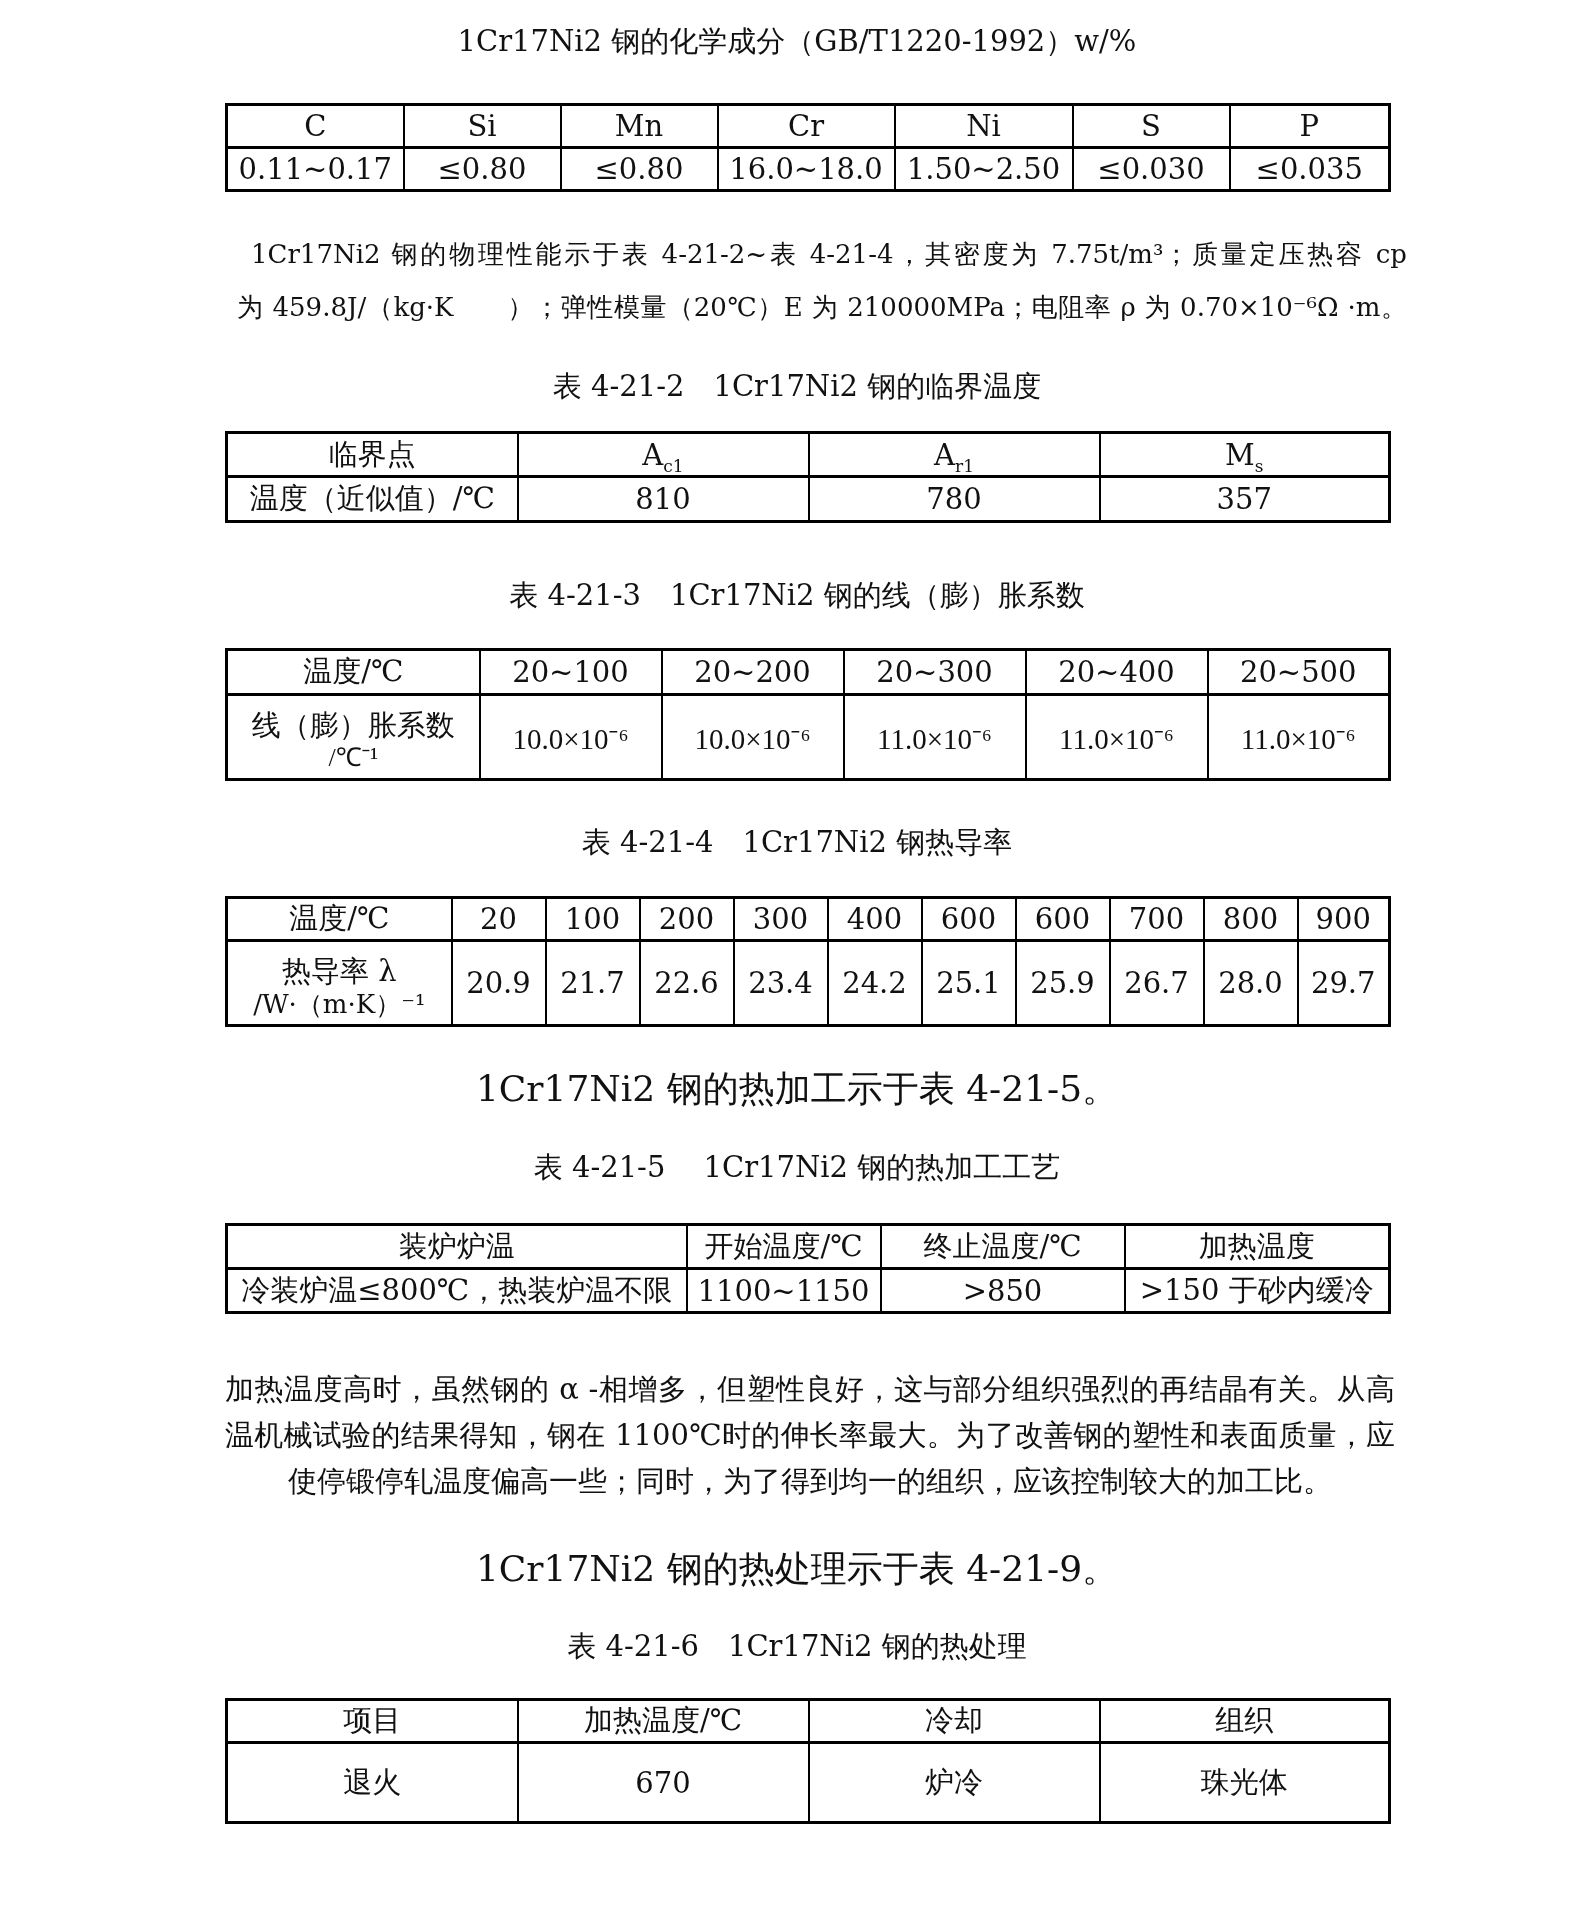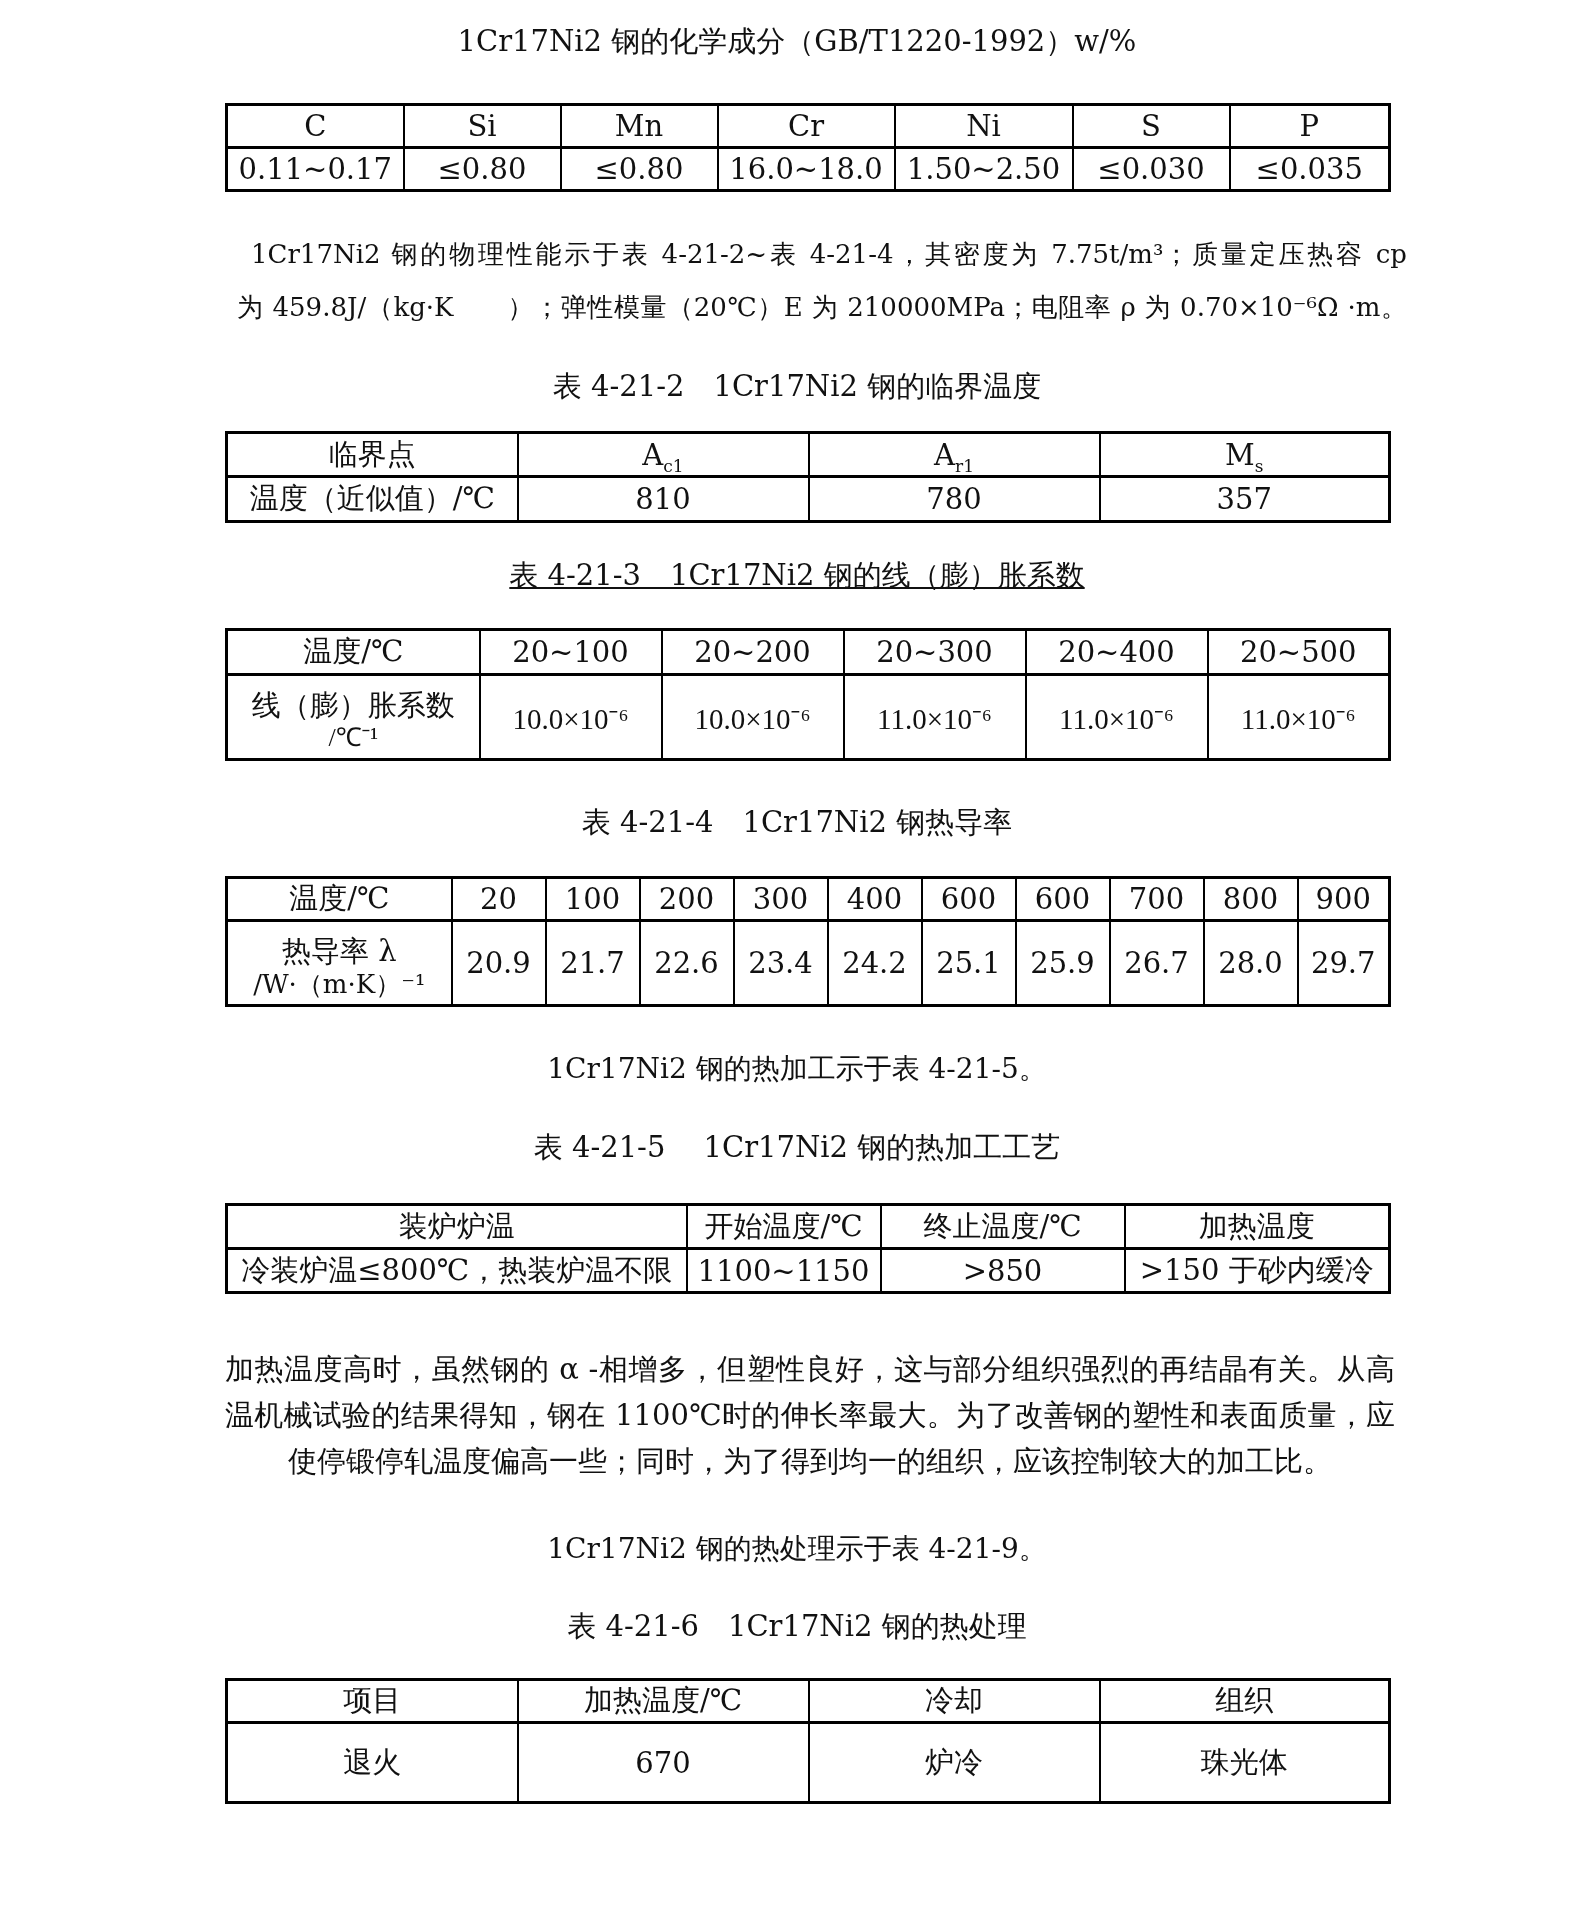--- a/index.html
+++ b/index.html
@@ -4,36 +4,36 @@
 <style>
   * { margin: 0; padding: 0; box-sizing: border-box; }
   html, body { background: #ffffff; }
   .page {
     width: 1594px; height: 1920px; background: #ffffff; overflow: hidden;
     font-family: "DejaVu Serif", "Liberation Serif", serif;
     color: #111111; position: relative;
   }
   .title { padding-top: 24px; text-align: center; font-size: 29px; line-height: 34px; }
   .caption { text-align: center; font-size: 29px; line-height: 32px; }
-  .note { text-align: center; font-size: 28px; line-height: 32px; }
+  .note { text-align: center; font-size: 36px; line-height: 32px; }
   .heading { text-align: center; font-size: 30px; line-height: 36px; font-weight: bold;
              font-family: "DejaVu Sans", "Liberation Sans", sans-serif; letter-spacing: 1px; }
 
   table.doc { border-collapse: collapse; table-layout: fixed; width: 1163px;
               margin-left: 225px; border: 3px solid #000; }
   table.doc th, table.doc td {
     border: 2px solid #000; text-align: center; vertical-align: middle;
     font-weight: normal; font-size: 29px; padding: 0 4px; overflow: hidden;
   }
   table.doc tr.hrow th { border-bottom: 3px solid #000; }
 
   .t1 { margin-top: 45px; }  .t1 th { height: 43px; } .t1 td { height: 43px; }
   .cap-t2 { margin-top: 36px; }
   .t2 { margin-top: 29px; }  .t2 th { height: 44px; } .t2 td { height: 45px; }
-  .cap-t3 { margin-top: 36px; text-decoration: underline; }
+  .cap-t3 { margin-top: 56px; }
   .t3 { margin-top: 37px; }  .t3 th { height: 45px; } .t3 td { height: 85px; font-family: Liberation Serif, serif; }
   .cap-t4 { margin-top: 45px; }
   .t4 { margin-top: 38px; }  .t4 th { height: 43px; } .t4 td { height: 85px; }
   .note-hw { margin-top: 46px; }
   .cap-t5 { margin-top: 46px; }
   .t5 { margin-top: 40px; }  .t5 th { height: 44px; } .t5 td { height: 44px; }
   .cap-t6 { margin-top: 45px; }
   .t6 { margin-top: 36px; }  .t6 th { height: 43px; }
   .t6 td { height: 80px; vertical-align: top; padding-top: 6px; }
   .note-ht { margin-top: 49px; }

